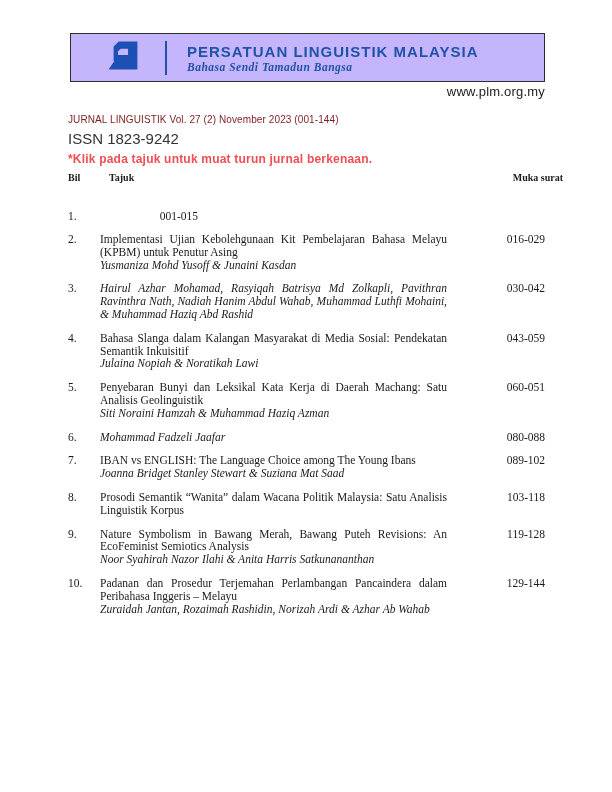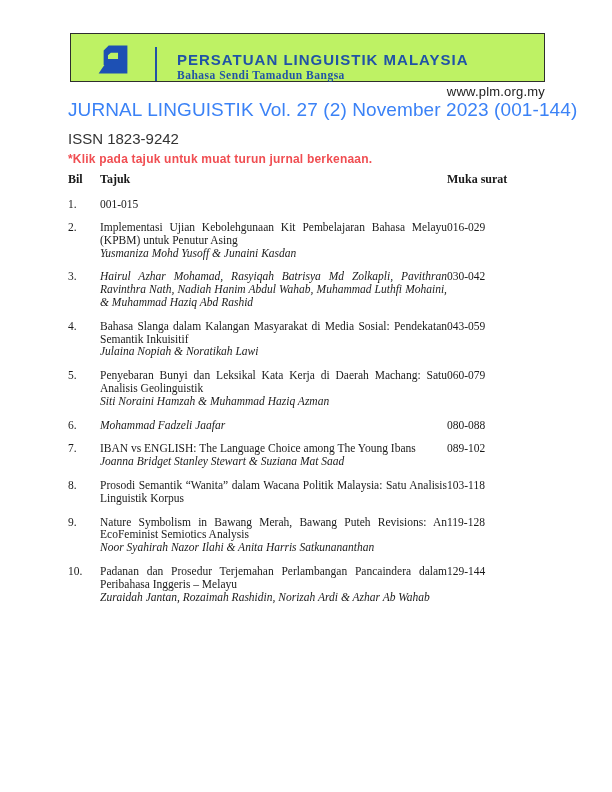--- a/index.html
+++ b/index.html
@@ -5,59 +5,59 @@
   * { margin:0; padding:0; box-sizing:border-box; }
   html,body { background:#ffffff; }
   body {
     width:612px; height:792px; position:relative;
     font-family:"Liberation Sans", sans-serif;
     color:#1c1c1c; overflow:hidden;
   }
   
   .banner {
     position:absolute; left:70px; top:33px; width:475px; height:49px;
-    background:#bef264; border:1px solid #2e2e2e;
-    display:flex; align-items:flex-end; padding-left:24px;
+    background:#c4b5fd; border:1px solid #2e2e2e;
+    display:flex; align-items:center; padding-left:34px;
   }
   .logo { width:36px; height:38px; flex:0 0 auto; }
   .banner-divider {
     width:2px; height:34px; background:#2053A6; margin-left:24px; margin-right:20px;
   }
   .org-name {
     font-size:15px; font-weight:bold; letter-spacing:1px;
     color:#2053A6; line-height:17px; white-space:nowrap;
   }
   .tagline {
-    font-family:"Liberation Serif", serif; font-weight:bold;
+    font-family:"Liberation Serif", serif; font-style:italic; font-weight:bold;
     font-size:11.5px; color:#2053A6; letter-spacing:0.5px; margin-top:1px;
   }
   .website {
     position:absolute; top:84px; right:67px;
     font-size:13px; color:#222; letter-spacing:0.2px;
   }
   
   .journal-title {
-    position:absolute; left:68px; top:99px;
-    font-size:19px; color:#3b82f6; letter-spacing:0.1px;
+    position:absolute; left:68px; top:114px;
+    font-size:10px; color:#7f1d1d; letter-spacing:0.1px;
   }
   .issn { position:absolute; left:68px; top:130px; font-size:15px; color:#333; }
   .note {
     position:absolute; left:68px; top:152px;
     font-size:12px; font-weight:600; color:#F04E52; letter-spacing:0.2px;
   }
   
   .toc {
     position:absolute; left:68px; top:172px; width:477px;
     font-family:"Liberation Serif", serif; font-size:11.5px; color:#1a1a1a;
   }
-  .toc-header { display:flex; font-weight:bold; font-size:12px; margin-bottom:11px; }
+  .toc-header { display:flex; font-weight:bold; font-size:10px; margin-bottom:27px;gap:9px; }
   .toc-row { display:flex; margin-bottom:11px; }
   .col-bil   { width:32px; flex:0 0 auto; }
   .col-tajuk { width:347px; flex:0 0 auto; }
-  .col-pages { width:98px; flex:0 0 auto; text-align:left; }
+  .col-pages { width:98px; flex:0 0 auto; text-align:right; }
   .row-title   { text-align:justify; line-height:12.8px; cursor:pointer; }
   .row-authors { font-style:italic; text-align:justify; line-height:12.8px; }
 </style>
 </head>
 <body>
 
 <div class="banner">
   <svg class="logo" viewBox="0 0 100 100">
     <path fill="#1D50B4" fill-rule="evenodd" d="M38,4 L90,4 L90,58 L24,58 L24,18 Z M44,24 L64,24 L64,42 L36,42 L36,31 Z"></path>
     <polygon fill="#1D50B4" points="26,58 90,58 90,82 10,82"></polygon>
@@ -112,21 +112,21 @@
     </div>
     <div class="col-pages">043-059</div>
   </div>
 
   <div class="toc-row">
     <div class="col-bil">5.</div>
     <div class="col-tajuk">
       <div class="row-title">Penyebaran Bunyi dan Leksikal Kata Kerja di Daerah Machang: Satu Analisis Geolinguistik</div>
       <div class="row-authors">Siti Noraini Hamzah &amp; Muhammad Haziq Azman</div>
     </div>
-    <div class="col-pages">060-079</div>
+    <div class="col-pages">060-051</div>
   </div>
 
   <div class="toc-row">
     <div class="col-bil">6.</div>
     <div class="col-tajuk">
       <div class="row-authors">Mohammad Fadzeli Jaafar</div>
     </div>
     <div class="col-pages">080-088</div>
   </div>
 

